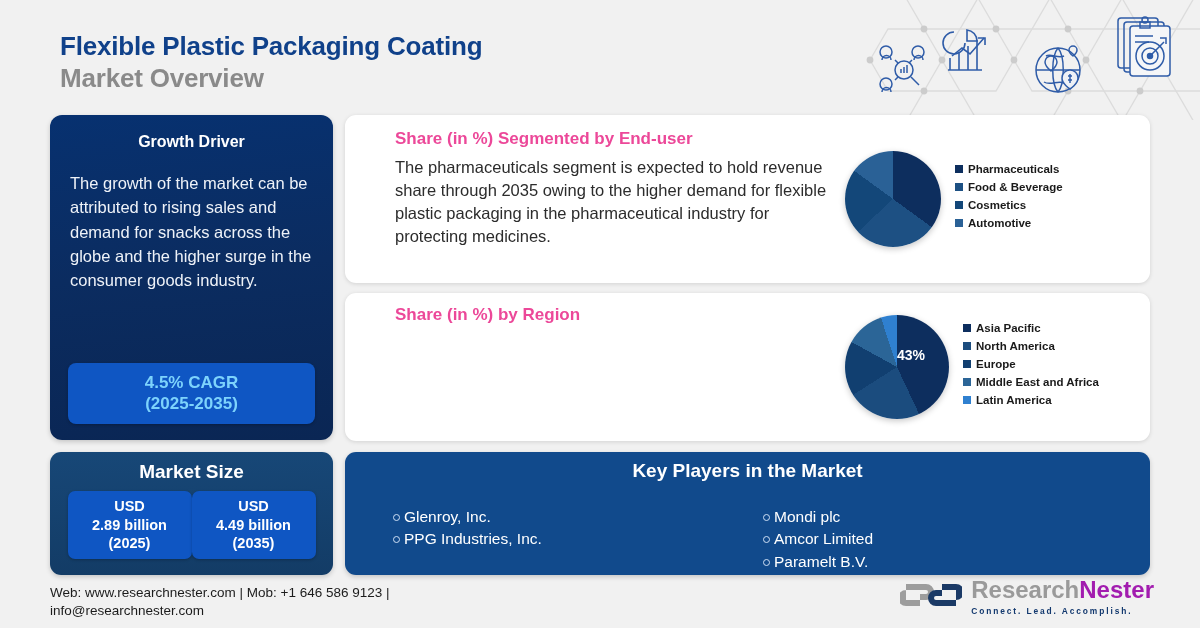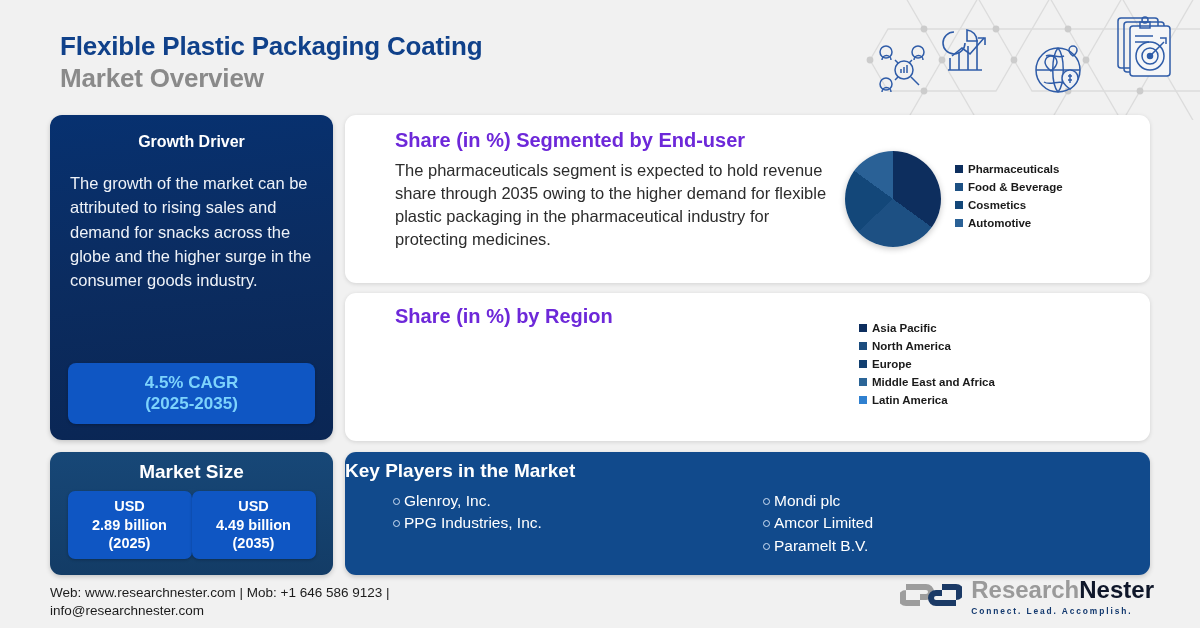--- a/index.html
+++ b/index.html
@@ -125,22 +125,22 @@
     box-shadow: 0 1px 4px rgba(0,0,0,.13);
     display: flex;
     align-items: stretch;
   }
   #card-enduser { left: 295px; top: 0;   width: 805px; height: 168px; }
   #card-region  { left: 295px; top: 178px; width: 805px; height: 148px; }
 
   .info-text { padding: 14px 8px 10px 50px; width: 500px; }
   #card-region .info-text { padding-top: 12px; }
   .info-title {
-    color: #6d28d9;
-    font-size: 20px;
+    color: #ec4899;
+    font-size: 17px;
     font-weight: bold;
     margin-bottom: 7px;
   }
   .info-body {
     color: #2c2c2c;
     font-size: 16.5px;
     line-height: 1.40;
   }
 
   .chart-zone {
@@ -176,21 +176,22 @@
     width: 805px; height: 123px;
     background: #114a8c;
     border-radius: 11px;
     padding: 8px 0 0 0;
     box-shadow: 0 2px 5px rgba(0,0,0,.18);
   }
   .players-title {
     color: #fff;
     font-size: 19px;
     font-weight: bold;
-    margin-bottom: 8px;
+    text-align: center;
+    margin-bottom: 24px;
   }
   .players-cols {
     display: flex;
     padding-left: 48px;
   }
   .players-col { width: 370px; }
   .player-item {
     color: #fff;
     font-size: 15.5px;
     line-height: 1.45;
@@ -219,21 +220,21 @@
   }
   .logo-block {
     position: absolute;
     right: 46px; bottom: 12px;
     display: flex;
     align-items: center;
   }
   .logo-text { margin-left: 9px; }
   .logo-name { font-size: 24px; font-weight: bold; line-height: 1; }
   .logo-name .lg-res { color: #9a9a9a; }
-  .logo-name .lg-nes { color: #0f172a; }
+  .logo-name .lg-nes { color: #a21caf; }
   .logo-tag {
     font-size: 8.4px;
     font-weight: bold;
     color: #12386e;
     letter-spacing: 1.9px;
     margin-top: 4px;
   }
 </style>
 </head>
 <body>
@@ -379,20 +380,24 @@
           </div>
         </div>
     </div>
   </div>
 
   <div class="info-card" id="card-region">
     <div class="info-text">
       <div class="info-title">Share (in %) by Region</div>
     </div>
     <div class="chart-zone">
+      <div class="pie-wrap">
+        <div class="pie" id="pie-region" style="width: 104px; height: 104px; background: conic-gradient(rgb(13, 46, 94) 0deg, rgb(13, 46, 94) 154.8deg, rgb(27, 76, 126) 154.8deg, rgb(27, 76, 126) 237.6deg, rgb(17, 63, 112) 237.6deg, rgb(17, 63, 112) 298.8deg, rgb(43, 101, 151) 298.8deg, rgb(43, 101, 151) 342deg, rgb(47, 128, 208) 342deg, rgb(47, 128, 208) 360deg);"></div>
+        <div class="pie-label" id="pie-region-label" style="left: 52px; top: 32px;">43%</div>
+      </div>
       <div class="legend" id="legend-region">
           <div class="legend-row">
             <span class="legend-sw" style="background: rgb(13, 46, 94);"></span>
             <span class="legend-tx">Asia Pacific</span>
           </div>
           <div class="legend-row">
             <span class="legend-sw" style="background: rgb(27, 76, 126);"></span>
             <span class="legend-tx">North America</span>
           </div>
           <div class="legend-row">

